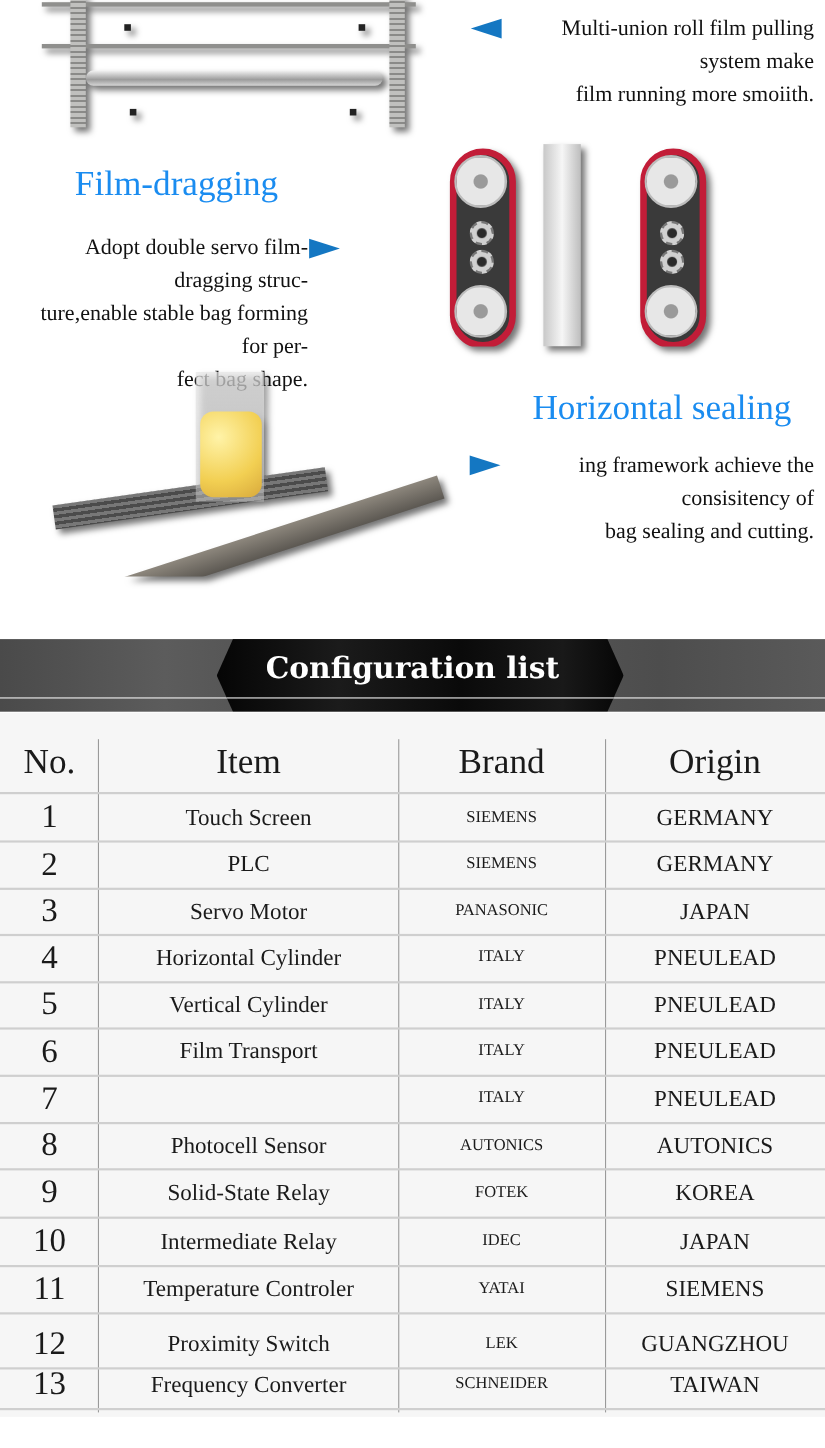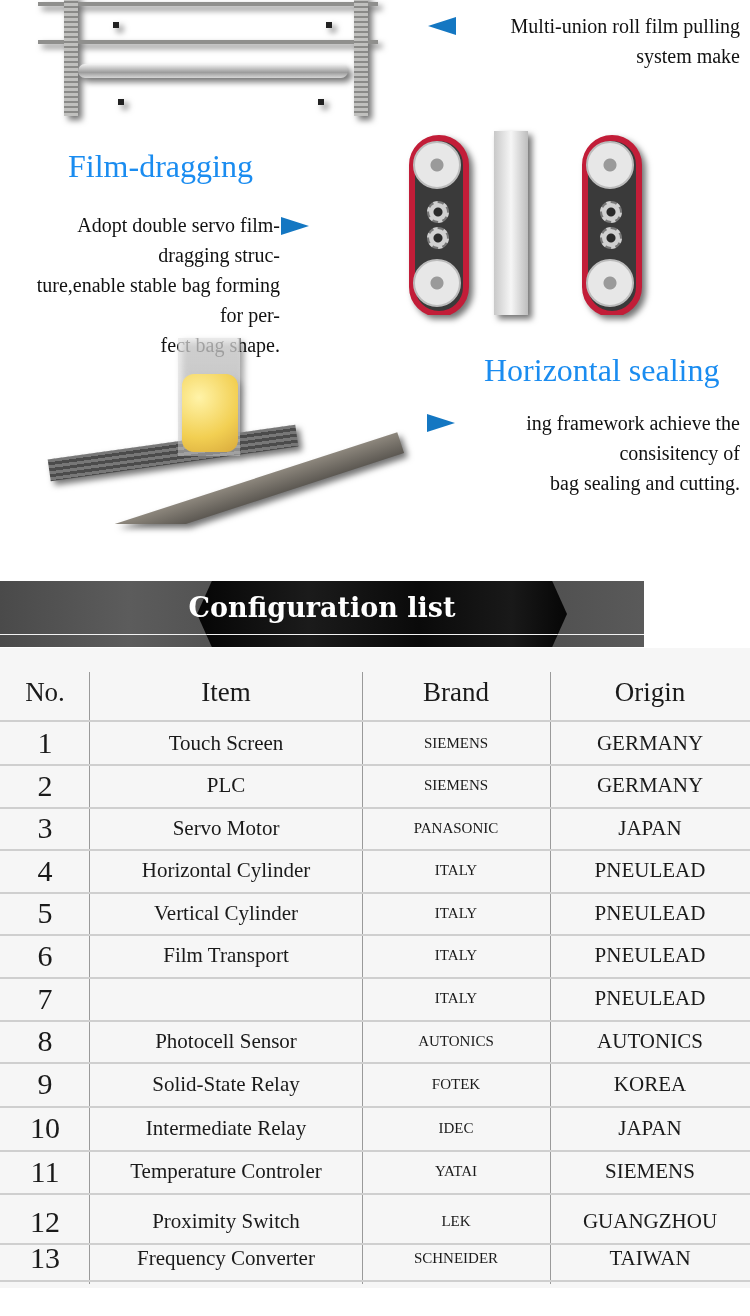--- a/index.html
+++ b/index.html
@@ -22,35 +22,35 @@
 
   
   .arrow-left { position:absolute; width:0; height:0; border-top:9px solid transparent; border-bottom:9px solid transparent; border-right:28px solid #1477c2; }
   .arrow-left::after { content:""; }
   .arrow-right { position:absolute; width:0; height:0; border-top:9px solid transparent; border-bottom:9px solid transparent; border-left:28px solid #1477c2; }
 
   .feature-title { position:absolute; color:#1a8cf0; font-family:"Liberation Serif", serif; font-size:32px; white-space:nowrap; }
   .feature-text { position:absolute; font-family:Liberation Serif, serif; font-size:20px; line-height:30px; text-align:right; color:#111; }
 
   
-  #config-banner { position:absolute; left:0; top:581px; width:644px; height:66px; background:linear-gradient(90deg,#4a4a4a 0%,#5c5c5c 20%,#4e4e4e 40%,#575757 60%,#4d4d4d 80%,#5a5a5a 100%); }
+  #config-banner { position:absolute; left:0; top:581px; width:750px; height:66px; background:linear-gradient(90deg,#4a4a4a 0%,#5c5c5c 20%,#4e4e4e 40%,#575757 60%,#4d4d4d 80%,#5a5a5a 100%); }
   #config-banner .hline { position:absolute; left:0; right:0; top:53px; height:1px; background:#f2f2f2; }
   #config-banner .hex { position:absolute; left:197px; top:0; width:370px; height:66px; background:linear-gradient(90deg,#050505,#1b1b1b 30%,#0a0a0a 60%,#191919 85%,#060606); clip-path:polygon(4% 0,96% 0,100% 50%,96% 100%,4% 100%,0 50%); }
   #config-banner .hex-line { position:absolute; left:0; right:0; top:53px; height:1px; background:#f2f2f2; }
   #config-title { position:absolute; left:0; right:0; top:11px; text-align:center; color:#ffffff; font-family:"DejaVu Serif", serif; font-weight:bold; font-size:27px; }
 
   
   #config-table { position:absolute; left:0; top:648px; width:750px; height:640px; background:#f6f6f6; }
   .t-row { position:absolute; left:0; width:750px; border-bottom:2px solid #cfcfcf; }
   .t-cell { position:absolute; top:0; bottom:0; display:flex; align-items:center; justify-content:center; white-space:nowrap; }
   .c-no { left:0; width:90px; font-size:30px; }
   .c-item { left:90px; width:272px; font-size:21px; }
   .c-brand { left:362px; width:188px; font-size:15px; }
   .c-origin { left:550px; width:200px; font-size:21px; }
-  .header .t-cell { font-size:27px; }
+  .header .t-cell { font-size:32px; }
   .vline { position:absolute; top:24px; width:1px; background:#9a9a9a; height:612px; }
 </style>
 </head>
 <body>
 
 <div class="photo" style="left:18px; top:-4px; width:400px; height:120px;">
   <div class="inner">
     <div class="p1-bar" style="top:6px;"></div>
     <div class="p1-bar" style="top:44px;"></div>
     <div class="p1-rail" style="left:46px;"></div>
@@ -58,20 +58,21 @@
     <div class="p1-square" style="left:95px; top:26px;"></div>
     <div class="p1-square" style="left:308px; top:26px;"></div>
     <div class="p1-roller"></div>
     <div class="p1-square" style="left:100px; top:103px;"></div>
     <div class="p1-square" style="left:300px; top:103px;"></div>
   </div>
 </div>
 <div class="arrow-left" style="left:428px; top:17px;"></div>
 <div class="feature-text" style="left:460px; top:11px; width:280px;">
   <div>Multi-union roll film pulling system make</div>
+  <div>film running more smoiith.</div>
 </div>
 
 <div class="feature-title" style="left:68px; top:148px;">Film-dragging</div>
 <div class="feature-text" style="left:10px; top:210px; width:270px;">
   <div>Adopt double servo film-dragging struc-</div>
   <div>ture,enable stable bag forming for per-</div>
   <div>fect bag shape.</div>
 </div>
 <div class="arrow-right" style="left:281px; top:217px;"></div>
 <div class="photo" style="left:306px; top:131px; width:418px; height:184px;">

